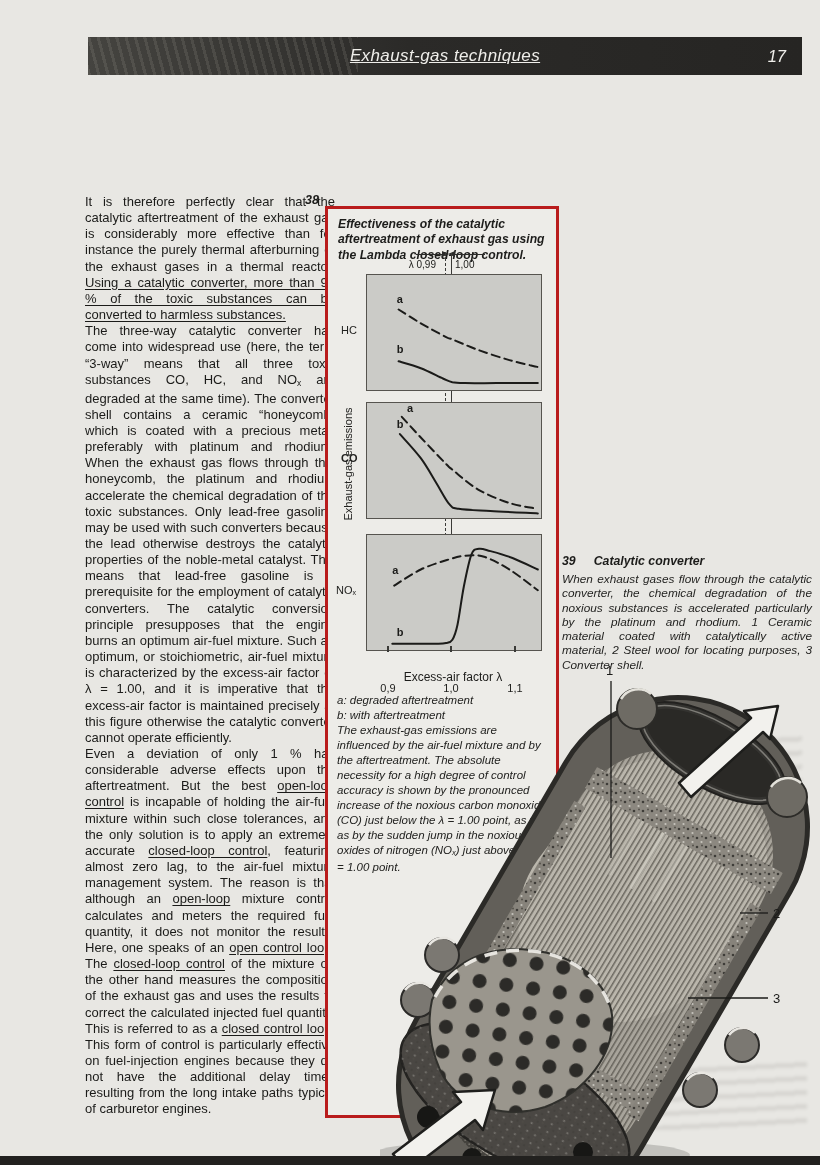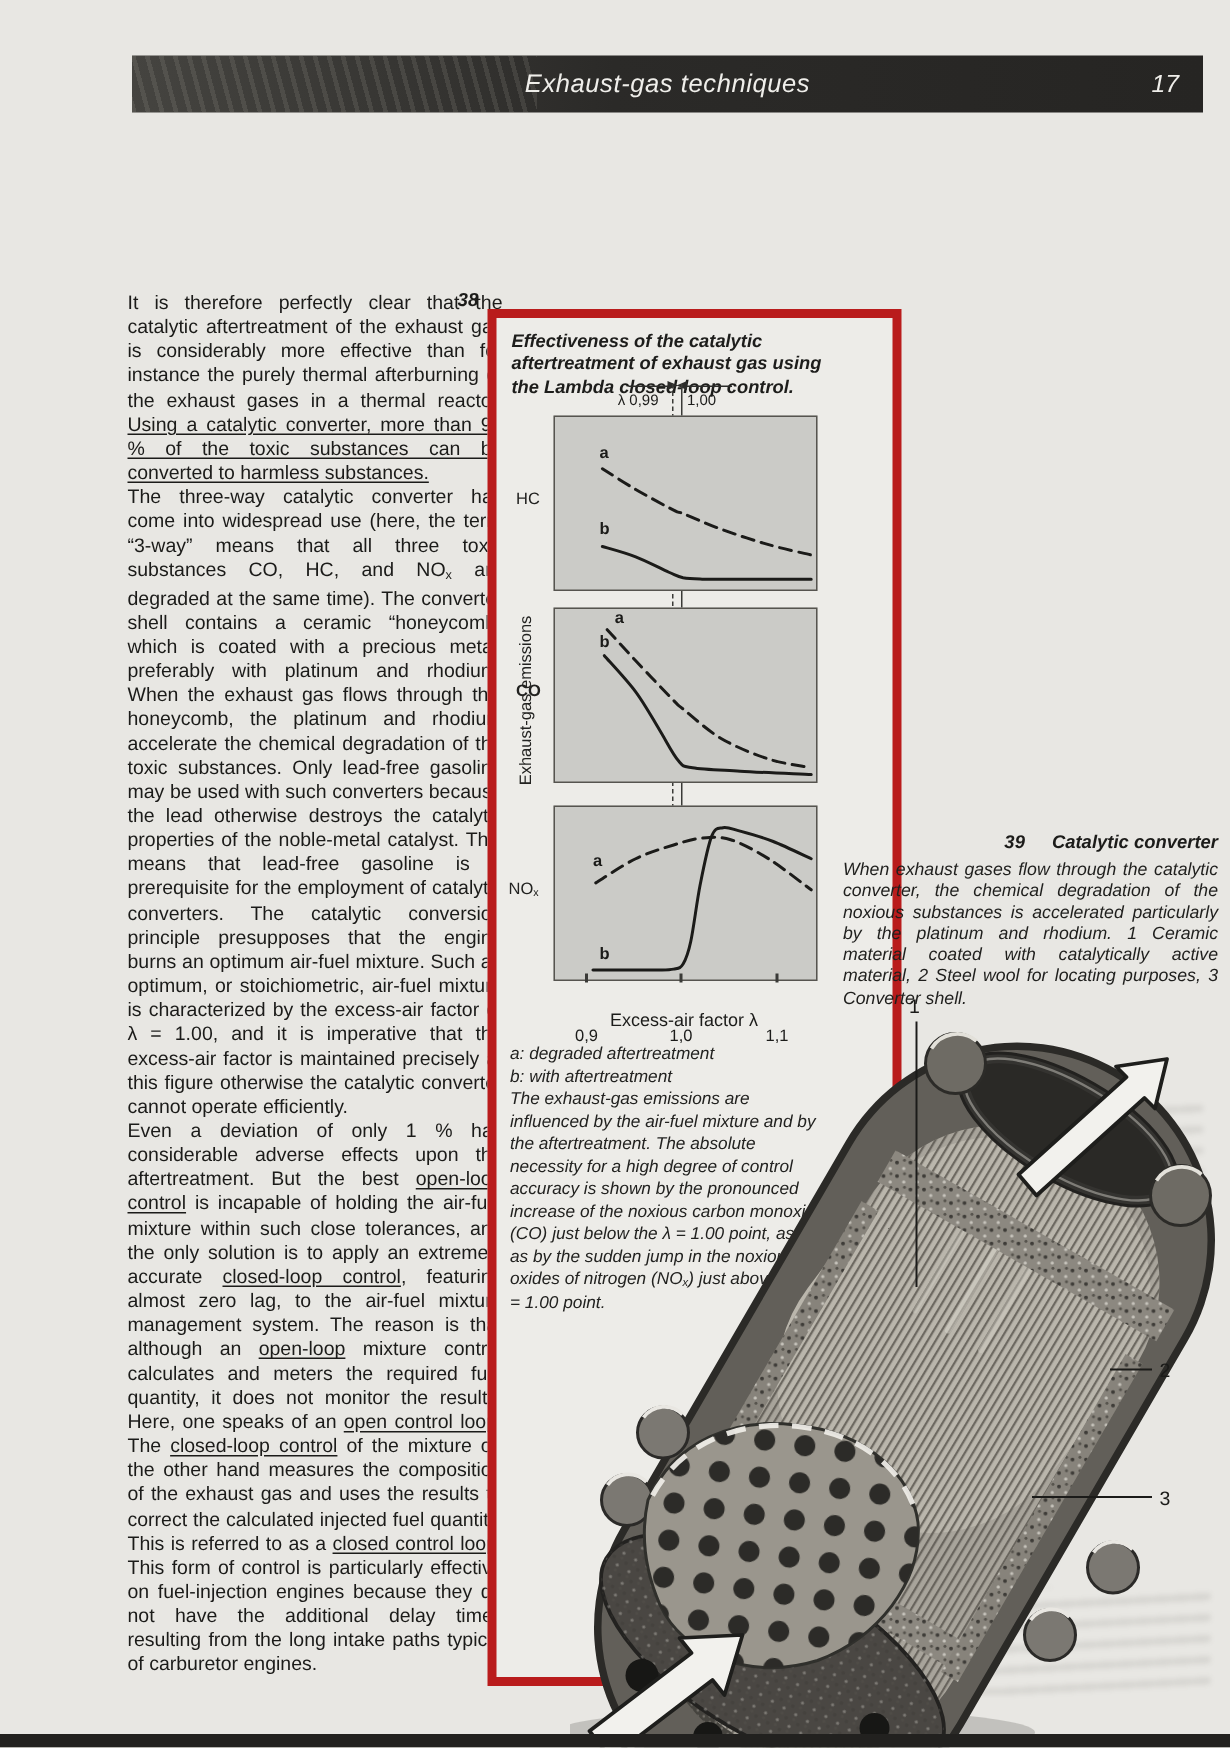--- a/index.html
+++ b/index.html
@@ -4,32 +4,32 @@
 <style>
   html,body{margin:0;padding:0;background:#b5b3ae;}
   .page{position:relative;width:820px;height:1165px;margin:0 auto;overflow:hidden;
         background:#e8e7e3;font-family:"Liberation Sans",sans-serif;color:#1c1c1a;}
   
   .header-bar{position:absolute;left:88px;top:37px;width:714px;height:38px;
         background:linear-gradient(90deg,#454440,#2b2a28 45%,#262523);
         display:flex;align-items:center;justify-content:center;}
   .header-bar::before{content:"";position:absolute;left:0;top:0;bottom:0;width:270px;
         background:repeating-linear-gradient(75deg,rgba(165,162,152,.30) 0 3px,rgba(0,0,0,0) 3px 9px);opacity:.55;}
-  .header-title{font-style:italic;font-size:17px;color:#efeeea;letter-spacing:.4px;position:relative;}
+  .header-title{font-style:italic;font-size:17px;color:#efeeea;letter-spacing:.4px;position:relative;text-decoration:underline;}
   .page-number{position:absolute;right:16px;font-style:italic;font-size:16.5px;color:#efeeea;}
   
   .fig-ref{position:absolute;left:305px;top:193px;font:italic bold 12.5px "Liberation Sans",sans-serif;}
   .text-col{position:absolute;left:85px;top:194px;width:250px;font-size:13px;line-height:16.15px;
         text-align:justify;color:#1b1b19;}
   .text-col p{margin:0;}
   sub{font-size:.65em;vertical-align:-.2em;}
   .u{text-decoration:underline;text-underline-offset:2px;}
   
   .fig38{position:absolute;left:325px;top:206px;width:228px;height:906px;
-        background:#edece8;border:6px solid #b91c1c;padding-left:36px;}
+        background:#edece8;border:3px solid #b91c1c;}
   .fig38-title{position:absolute;left:10px;top:8px;width:210px;
         font:italic bold 12.2px/15.4px "Liberation Sans",sans-serif;color:#1d1d1b;}
   .lam-left{position:absolute;top:50px;left:60px;width:48px;text-align:right;font-size:10px;}
   .lam-right{position:absolute;top:50px;left:127px;font-size:10px;}
   .dim-line{position:absolute;height:0;border-top:1.4px solid #2c2c2a;}
   .dim-line.left{left:88px;top:45px;width:26px;}
   .dim-line.left::after{content:"";position:absolute;right:-7px;top:-4.2px;
         border-left:7px solid #2c2c2a;border-top:3.5px solid transparent;border-bottom:3.5px solid transparent;}
   .dim-line.right{left:127px;top:45px;width:30px;}
   .dim-line.right::before{content:"";position:absolute;left:-7px;top:-4.2px;
@@ -48,21 +48,21 @@
   .xtick-label{position:absolute;top:445px;width:36px;margin-left:-18px;text-align:center;font-size:11px;margin-top:28px;}
   .fig38-xlabel{position:absolute;left:38px;top:461px;width:174px;text-align:center;font-size:12px;}
   .fig38-caption{position:absolute;left:9px;top:484px;width:213px;font-style:italic;
         font-size:11.5px;line-height:15px;color:#222220;}
   .fig38-caption p{margin:0;}
   .curve{fill:none;stroke:#1b1b19;stroke-width:2;stroke-linecap:round;}
   .curve.dashed{stroke-dasharray:8 5;}
   .curve-label{font:bold 11px "Liberation Sans",sans-serif;fill:#1b1b19;}
   
   .fig39-cap{position:absolute;left:562px;top:554px;width:250px;}
-  .fig39-head{font:italic bold 12.3px/15px "Liberation Sans",sans-serif;margin-bottom:3px;text-align:right;}
+  .fig39-head{font:italic bold 12.3px/15px "Liberation Sans",sans-serif;margin-bottom:3px;}
   .fig39-head .num{margin-right:18px;}
   .fig39-body{font-style:italic;font-size:11.8px;line-height:14.3px;text-align:justify;margin:0;color:#1f1f1d;}
   
   .converter{position:absolute;left:380px;top:655px;width:435px;height:510px;}
   .leader{stroke:#1b1b19;stroke-width:1.3;}
   .part-num{font:13px "Liberation Sans",sans-serif;fill:#1b1b19;}
   
   .bleed{position:absolute;opacity:.5;filter:blur(1.6px);
         background:repeating-linear-gradient(177deg,rgba(95,92,86,.24) 0 5px,rgba(0,0,0,0) 5px 14px);}
   .bl1{left:598px;top:733px;width:204px;height:78px;}

